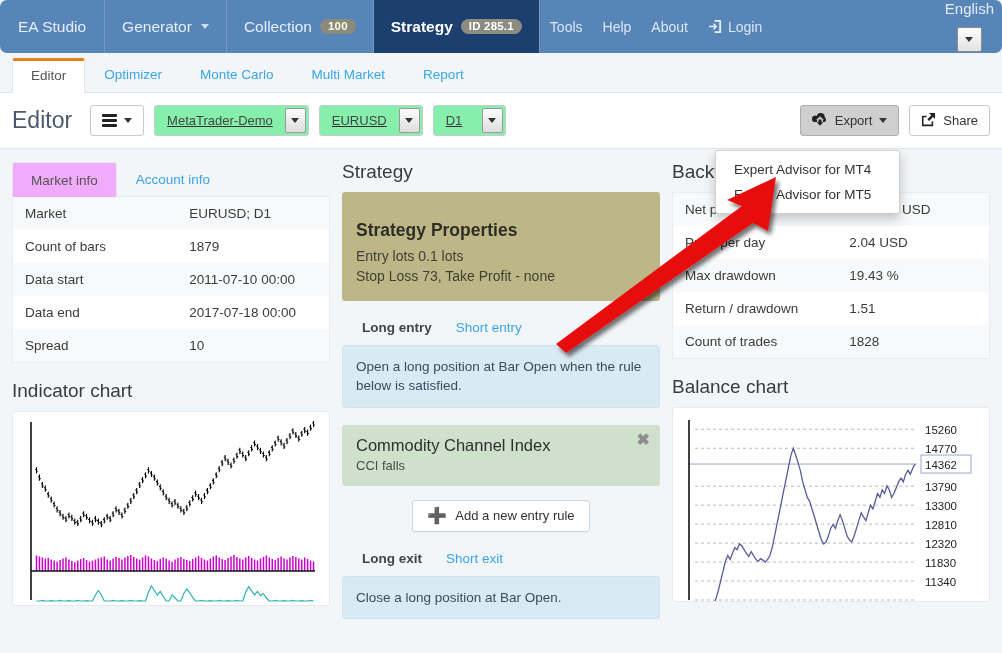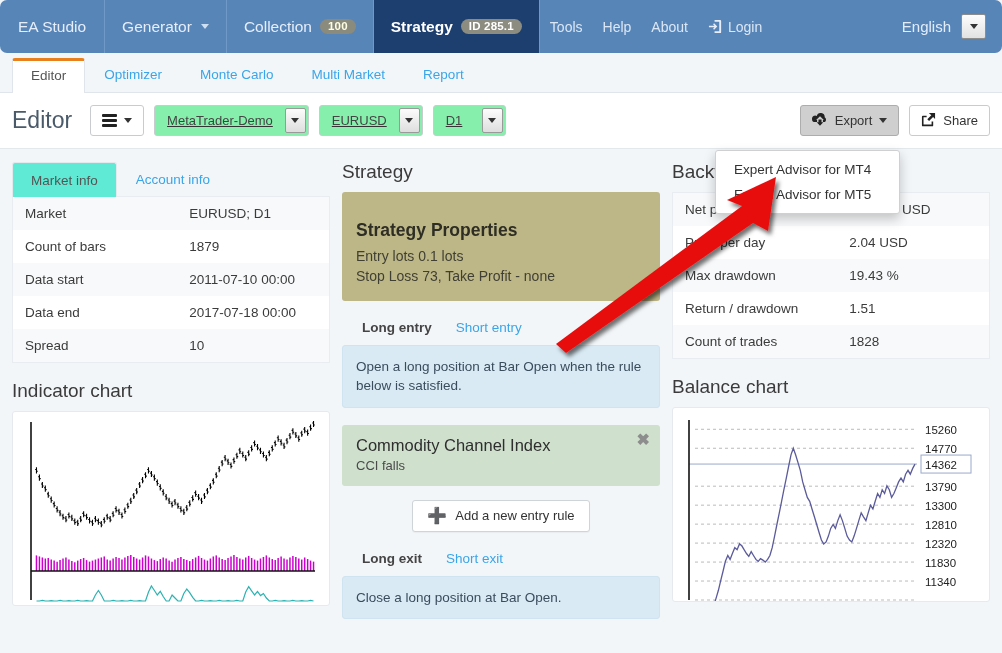--- a/index.html
+++ b/index.html
@@ -31,21 +31,21 @@
     display:inline-block; width:0;height:0;margin-left:9px;
     border-left:4px solid transparent;border-right:4px solid transparent;
     border-top:5px solid #cfdff2;
   }
   .badge{
     display:inline-block; margin-left:8px; padding:1px 8px 2px;
     background:#8a8a7d; border-radius:9px; font-size:11.5px;
     color:#fdfde2; font-weight:700; letter-spacing:.2px;
   }
   .badge.id{ background:#8c8c80; color:#fff; }
-  .nav-right{ margin-left:auto; display:flex; align-items:center; padding-right:16px; gap:10px;}
+  .nav-right{ margin-left:auto; display:flex; align-items:center; padding-right:8px; gap:10px;flex-direction:column;}
   .lang-label{ color:#e3edf9; font-size:15px; }
   .lang-btn{
     width:25px;height:25px;background:linear-gradient(#fdfdfd,#e2e2e2);
     border:1px solid #8d8d8d;border-radius:2px;
     display:flex;align-items:center;justify-content:center;cursor:pointer;
   }
   .lang-btn i{
     width:0;height:0;border-left:4px solid transparent;border-right:4px solid transparent;
     border-top:5px solid #333; display:block;
   }
@@ -117,21 +117,21 @@
   }
   .col{ flex:1 1 0; min-width:0; }
 
   
   .panel-tabs{ display:flex; align-items:flex-end; }
   .ptab{
     padding:10px 18px 9px; font-size:13.5px; color:#3aa5e8; cursor:pointer;
     border:1px solid transparent; border-bottom:none;
   }
   .ptab.active{
-    background:#5eead4; color:#555; border-color:#e4e9ee; border-radius:3px 3px 0 0;
+    background:#f0abfc; color:#555; border-color:#e4e9ee; border-radius:3px 3px 0 0;
     margin-bottom:-1px;
   }
   .info-table{
     width:100%; border-collapse:collapse; background:#fff;
     border:1px solid #e9edf1; font-size:13.5px;
   }
   .info-table tr:nth-child(odd){ background:#f7f9fa; }
   .info-table tr:nth-child(even){ background:#fff; }
   .info-table td{ padding:9px 12px; color:#3b3b3b; border:none; }
   .info-table td.k{ width:52%; }

